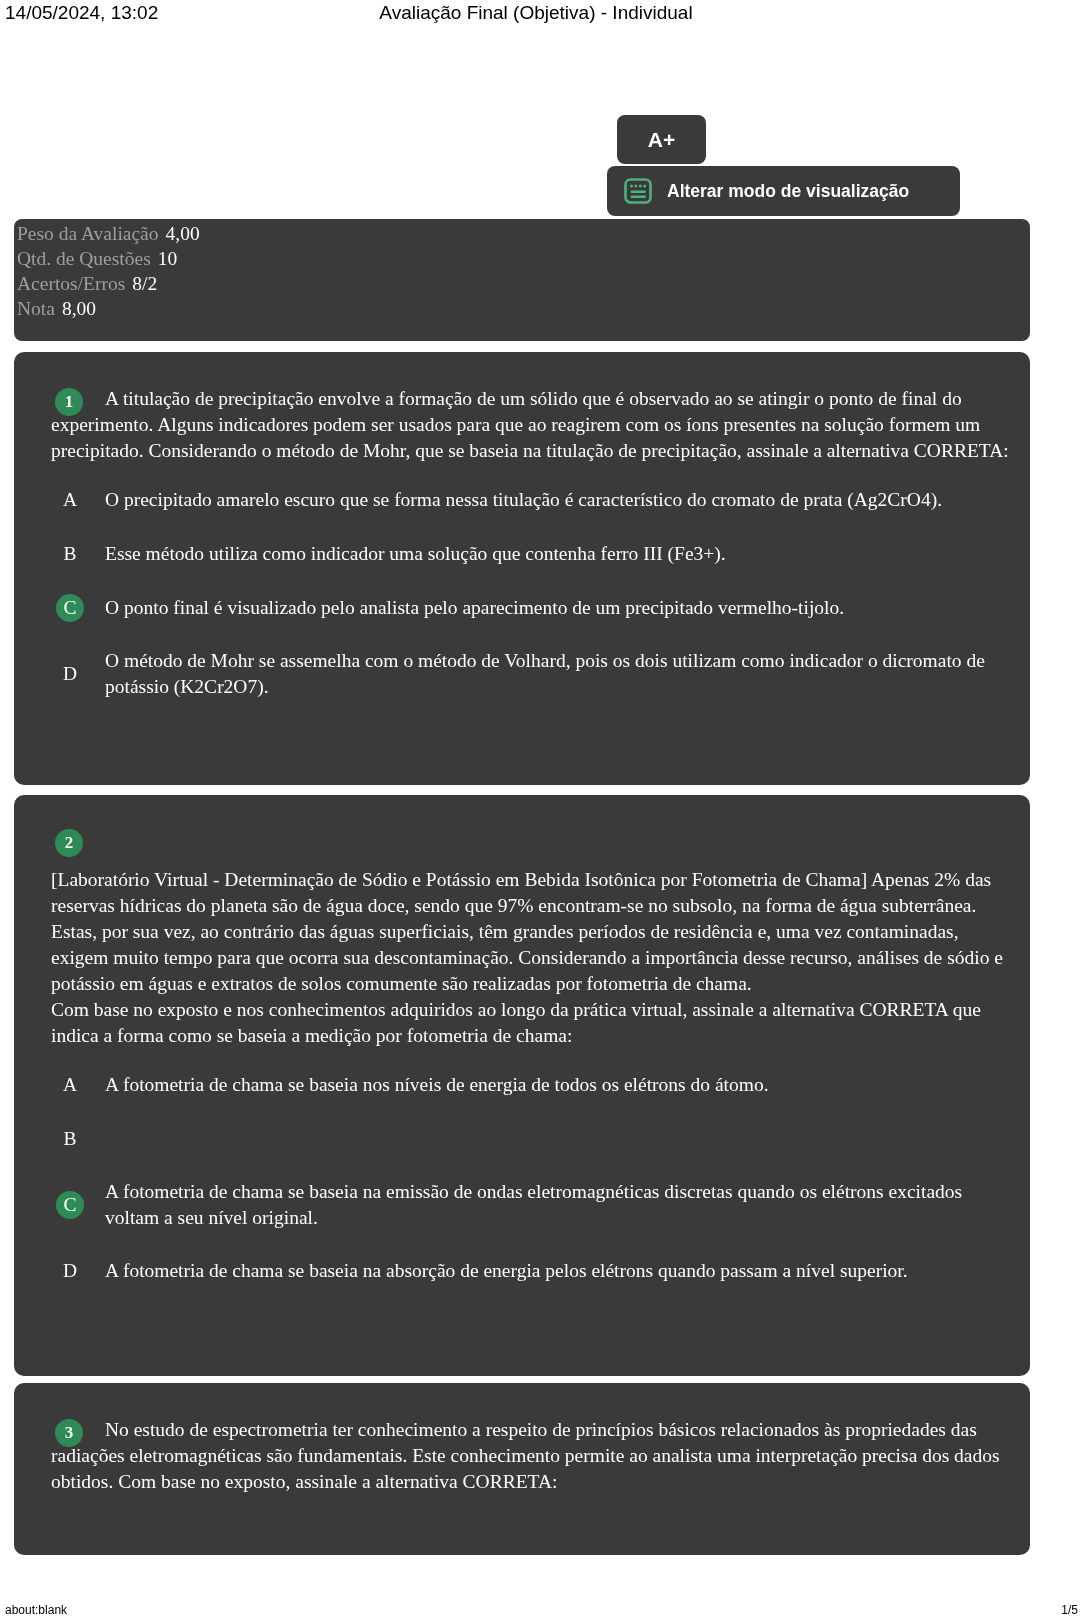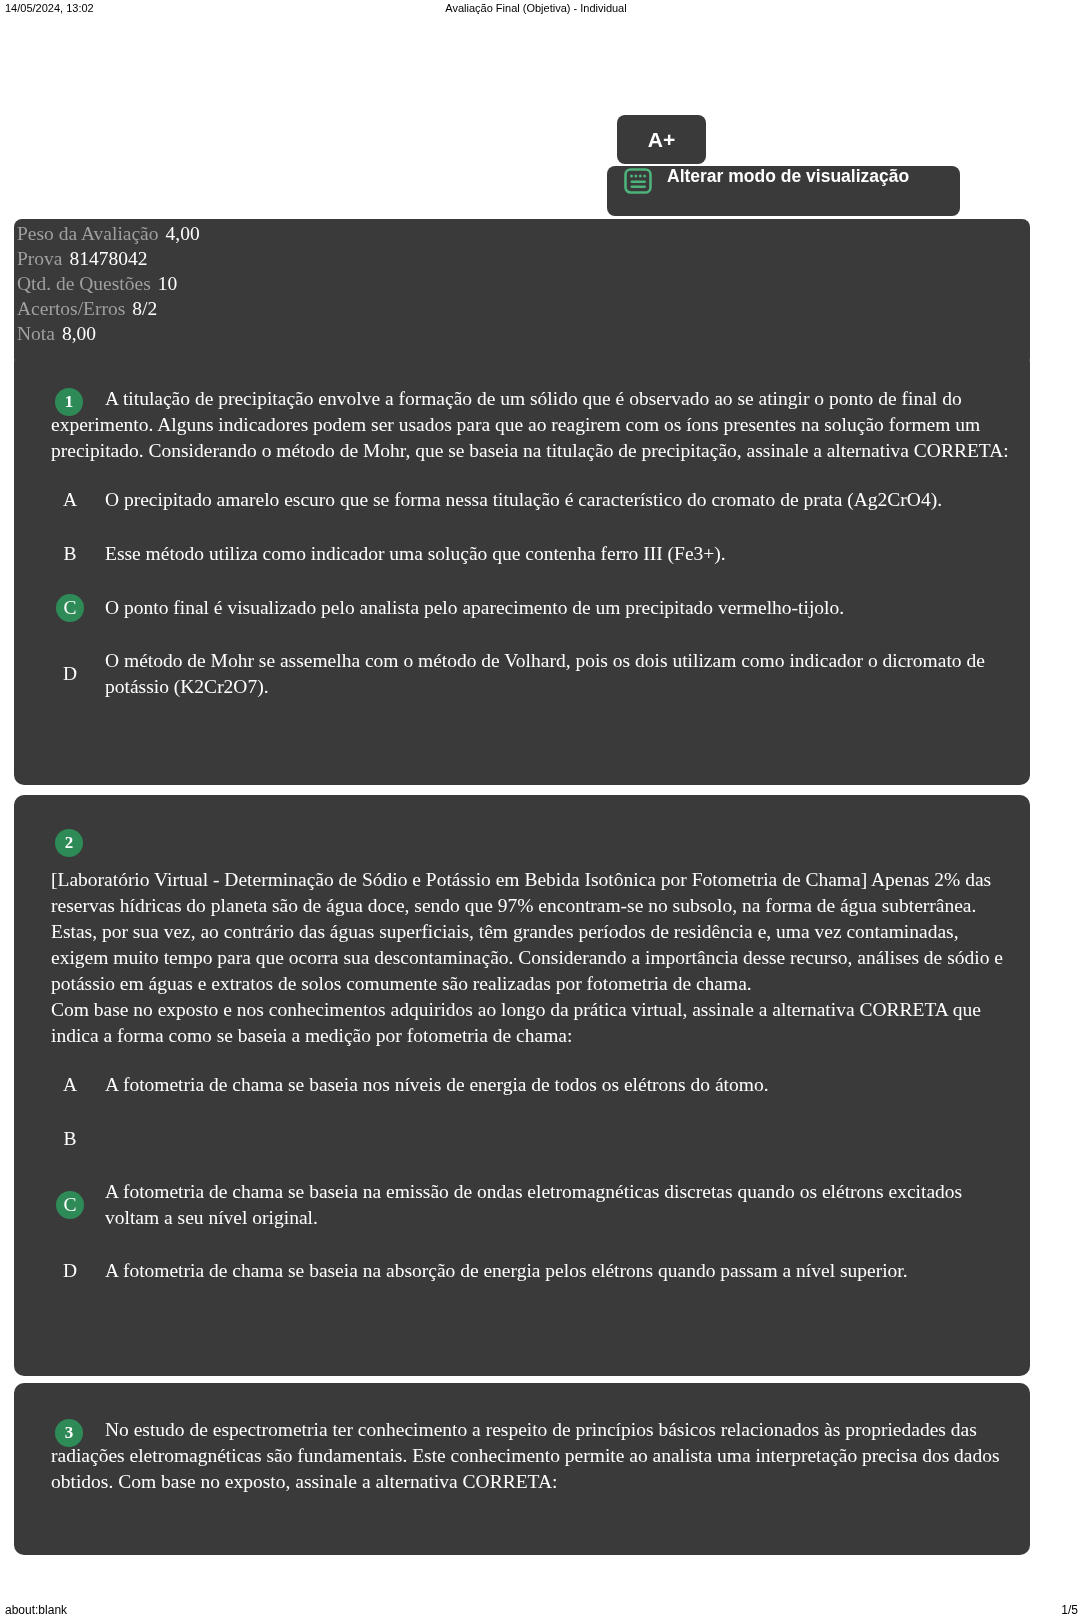--- a/index.html
+++ b/index.html
@@ -5,40 +5,40 @@
   html, body { margin: 0; padding: 0; }
   body {
     width: 1088px; height: 1623px; position: relative;
     background: #ffffff; overflow: hidden;
     font-family: "Liberation Serif", serif;
   }
   * { box-sizing: border-box; }
 
   
   .print-header { position: absolute; top: 2px; left: 0; right: 0; height: 18px;
-    font-family: "Liberation Sans", sans-serif; font-size: 11px; color: #000; }
+    font-family: "Liberation Sans", sans-serif; font-size: 19px; color: #000; }
   .ph-date  { position: absolute; left: 5px; top: 0; }
   .ph-title { position: absolute; left: 0; right: 16px; top: 0; text-align: center; }
   .print-footer { position: absolute; bottom: 6px; left: 0; right: 0; height: 18px;
     font-family: "Liberation Sans", sans-serif; font-size: 12px; color: #000; }
   .pf-url  { position: absolute; left: 5px; bottom: 0; }
   .pf-page { position: absolute; right: 10px; bottom: 0; }
 
   
   .btn-aplus {
     position: absolute; left: 617px; top: 115px; width: 89px; height: 49px;
     background: #3a3a3a; border: none; border-radius: 8px; color: #fff;
     font-family: "Liberation Sans", sans-serif; font-size: 21px; font-weight: bold;
     display: flex; align-items: center; justify-content: center; cursor: pointer;
   }
   .btn-view {
     position: absolute; left: 607px; top: 166px; width: 353px; height: 50px;
     background: #3a3a3a; border: none; border-radius: 8px; color: #fff;
     font-family: "Liberation Sans", sans-serif; font-size: 17.5px; font-weight: bold;
-    display: flex; align-items: flex-start; gap: 14px; padding: 0 16px; cursor: pointer;
+    display: flex; align-items: center; gap: 14px; padding: 0 16px; cursor: pointer;
     text-align: left;
   }
   .view-icon { display: flex; align-items: center; }
 
   
   .summary {
     position: absolute; left: 14px; top: 219px; width: 1016px;
     background: #3a3a3a; border-radius: 8px;
     padding: 2px 16px 20px 3px; font-size: 19.5px; line-height: 25px;
   }
@@ -100,23 +100,20 @@
     </svg>
   </span>
   <span>Alterar modo de visualização</span>
 </button>
 
 <div class="summary">
   <div class="sum-row">
     <span class="sum-label">Peso da Avaliação</span><span class="sum-value">4,00</span>
   </div>
   <div class="sum-row">
-    <span class="sum-label">Prova</span><span class="sum-value">81478042</span>
-  </div>
-  <div class="sum-row">
     <span class="sum-label">Qtd. de Questões</span><span class="sum-value">10</span>
   </div>
   <div class="sum-row">
     <span class="sum-label">Acertos/Erros</span><span class="sum-value">8/2</span>
   </div>
   <div class="sum-row">
     <span class="sum-label">Nota</span><span class="sum-value">8,00</span>
   </div>
 </div>
 

